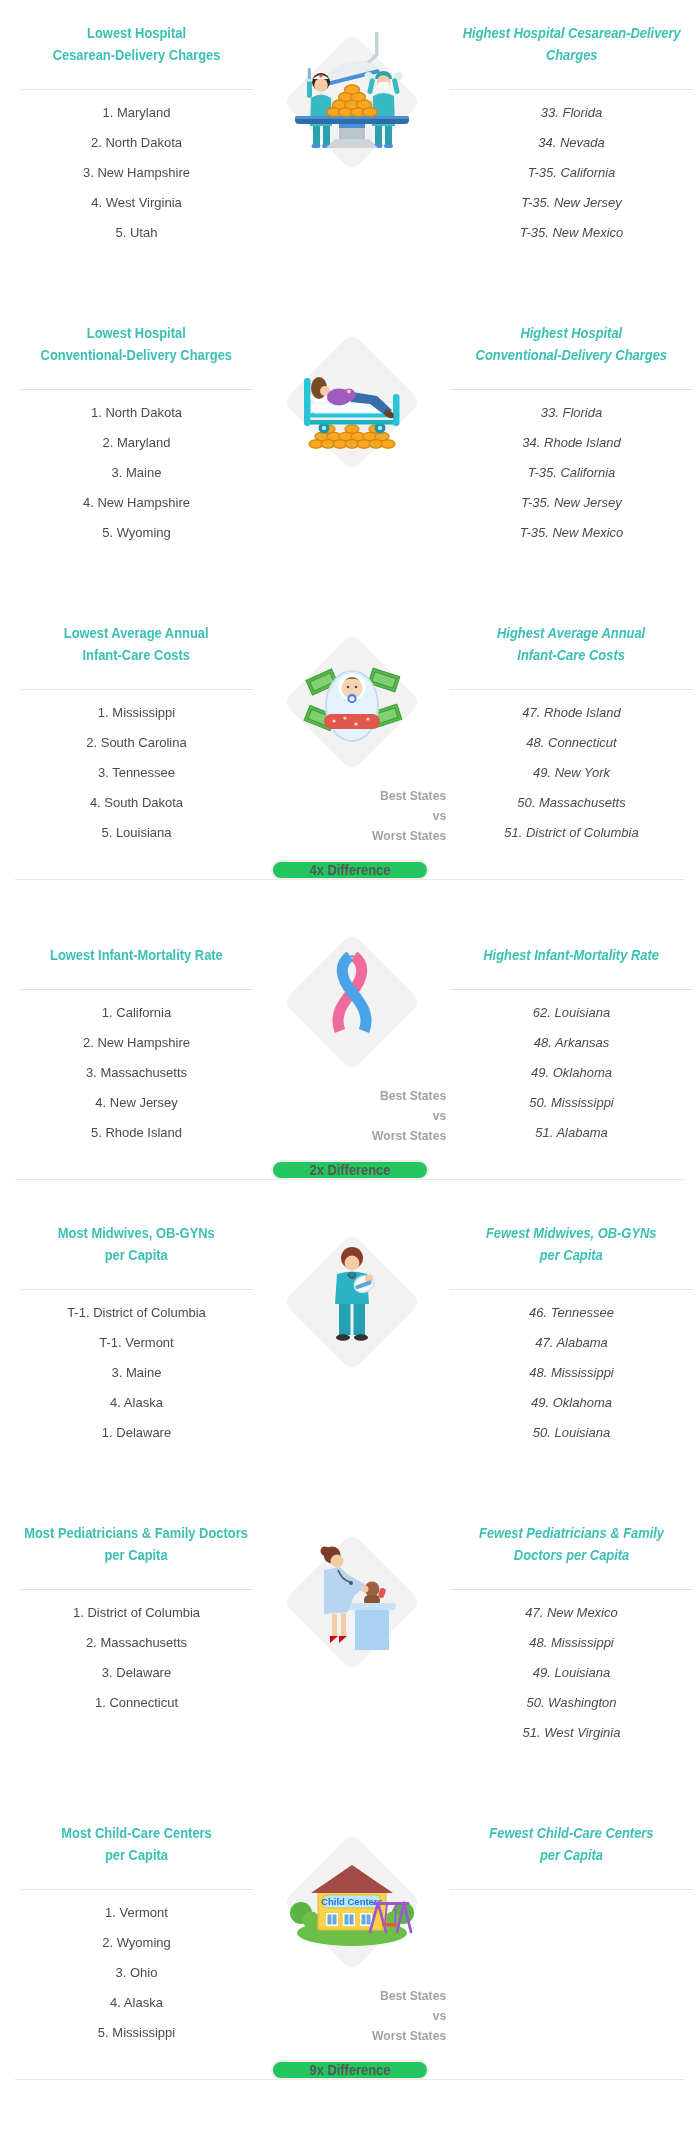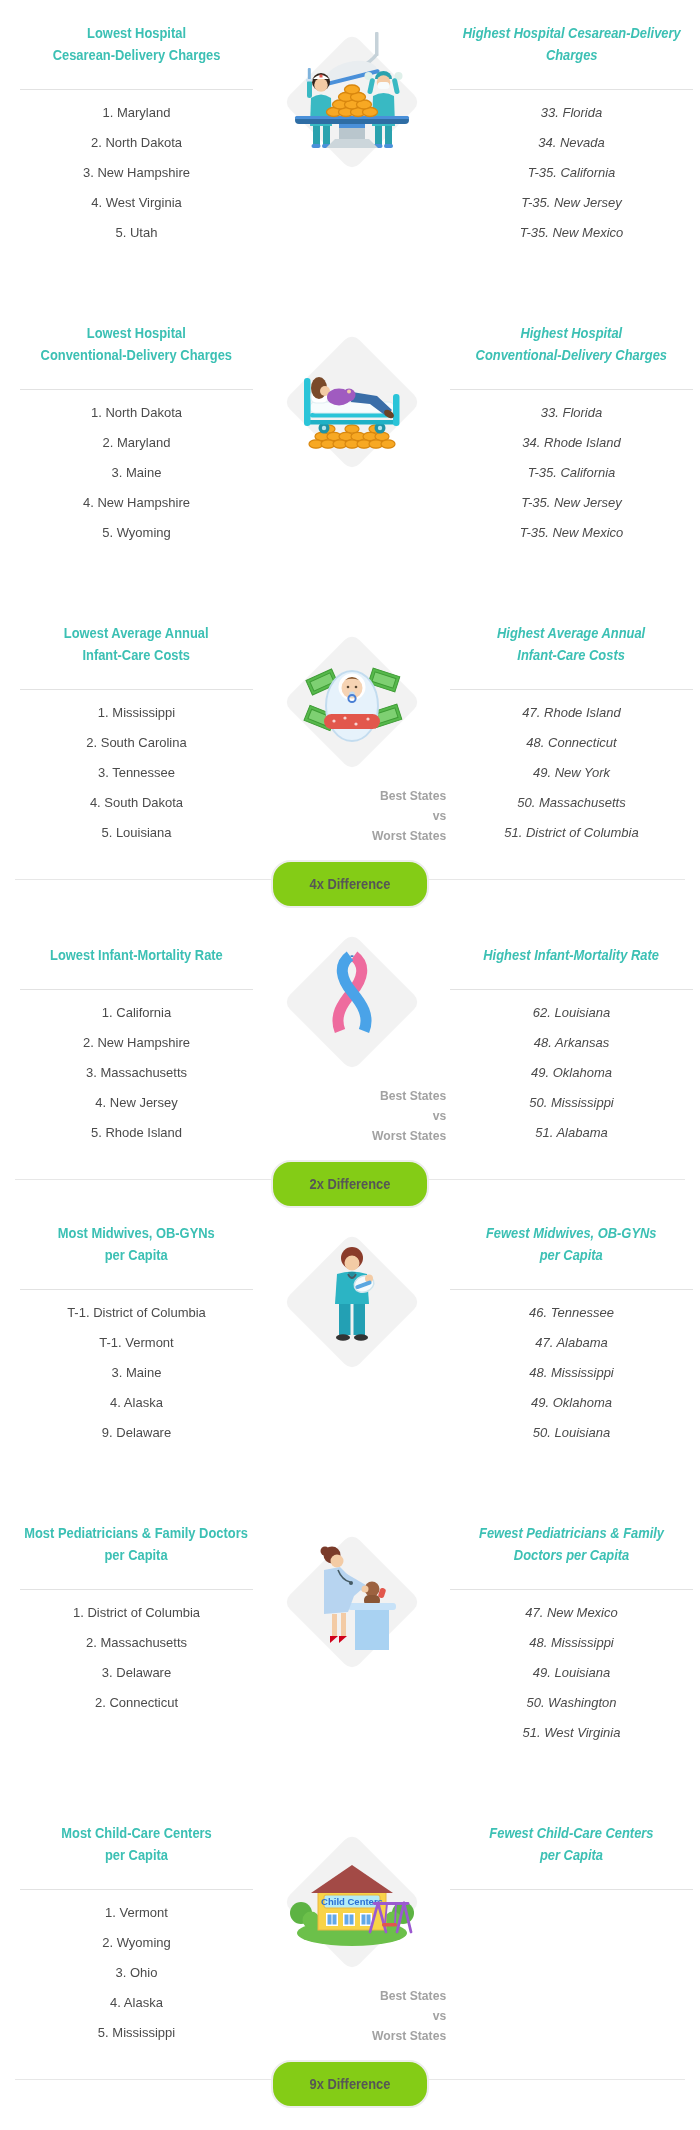--- a/index.html
+++ b/index.html
@@ -22,22 +22,22 @@
   .diamond-bg { position:absolute; left:29px; top:32px; width:140px; height:140px; }
   .diamond-bg .sq { position:absolute; left:21px; top:21px; width:98px; height:98px;
                background:#f2f2f2; border-radius:10px; transform:rotate(45deg); }
   .icon-svg { position:absolute; left:29px; top:32px; width:140px; height:140px; overflow:visible; }
   .best-worst { position:absolute; top:186px; left:0; right:0; text-align:right; }
   .best-worst span { display:inline-block; white-space:pre; font-weight:bold;
                font-size:13.5px; line-height:20px; color:#a2a2a2;
                transform:scaleX(.9); transform-origin:center top; }
   .badge-line { position:absolute; left:15px; right:15px; top:279px; height:1px; background:#e7e7e7; }
   .badge-pill { position:absolute; left:50%; transform:translateX(-50%); top:260px;
-               height:48px; min-width:158px; padding:0 26px; box-sizing:border-box;
-               background:#84cc16; border:2px solid #ededed; border-radius:20px;
+               height:20px; min-width:158px; padding:0 26px; box-sizing:border-box;
+               background:#22c55e; border:2px solid #ededed; border-radius:20px;
                display:flex; align-items:center; justify-content:center; }
   .badge-pill span { display:inline-block; font-weight:bold; font-size:14px; color:#565656;
                transform:scaleX(.92); white-space:pre; }
   .footer-space { height:30px; }
 </style>
 </head>
 <body>
 
 <div class="infographic">
 
@@ -334,21 +334,21 @@
       <div class="col-title">
           <span>Most Midwives, OB-GYNs
 per Capita</span>
         </div>
       <div class="divider"></div>
       <div class="ranklist">
         <div class="rank-item">T-1. District of Columbia</div>
         <div class="rank-item">T-1. Vermont</div>
         <div class="rank-item">3. Maine</div>
         <div class="rank-item">4. Alaska</div>
-        <div class="rank-item">9. Delaware</div>
+        <div class="rank-item">1. Delaware</div>
       </div>
     </div>
     <div class="col-center">
       <div class="diamond-bg">
           <div class="sq"></div>
         </div>
       <svg class="icon-svg" viewBox="0 0 140 140">
         <circle cx="70" cy="26" r="11" fill="#8a3b2a"></circle>
         <circle cx="70" cy="31" r="7.5" fill="#f3cba5"></circle>
         <path d="M62,29 Q61,19 70,18 Q79,19 78,29 Q74,22 66,22 Q63,24 62,29 Z" fill="#8a3b2a"></path>
@@ -384,21 +384,21 @@
     <div class="col col-left">
       <div class="col-title">
           <span>Most Pediatricians &amp; Family Doctors
 per Capita</span>
         </div>
       <div class="divider"></div>
       <div class="ranklist">
         <div class="rank-item">1. District of Columbia</div>
         <div class="rank-item">2. Massachusetts</div>
         <div class="rank-item">3. Delaware</div>
-        <div class="rank-item">2. Connecticut</div>
+        <div class="rank-item">1. Connecticut</div>
       </div>
     </div>
     <div class="col-center">
       <div class="diamond-bg">
           <div class="sq"></div>
         </div>
       <svg class="icon-svg" viewBox="0 0 140 140">
         <rect x="97" y="56" width="6" height="10" rx="2.5" fill="#e2574c" transform="rotate(18 100 61)"></rect>
         <circle cx="90" cy="57" r="7.5" fill="#9c6240"></circle>
         <rect x="82" y="63" width="16" height="11" rx="5" fill="#8a5636"></rect>

